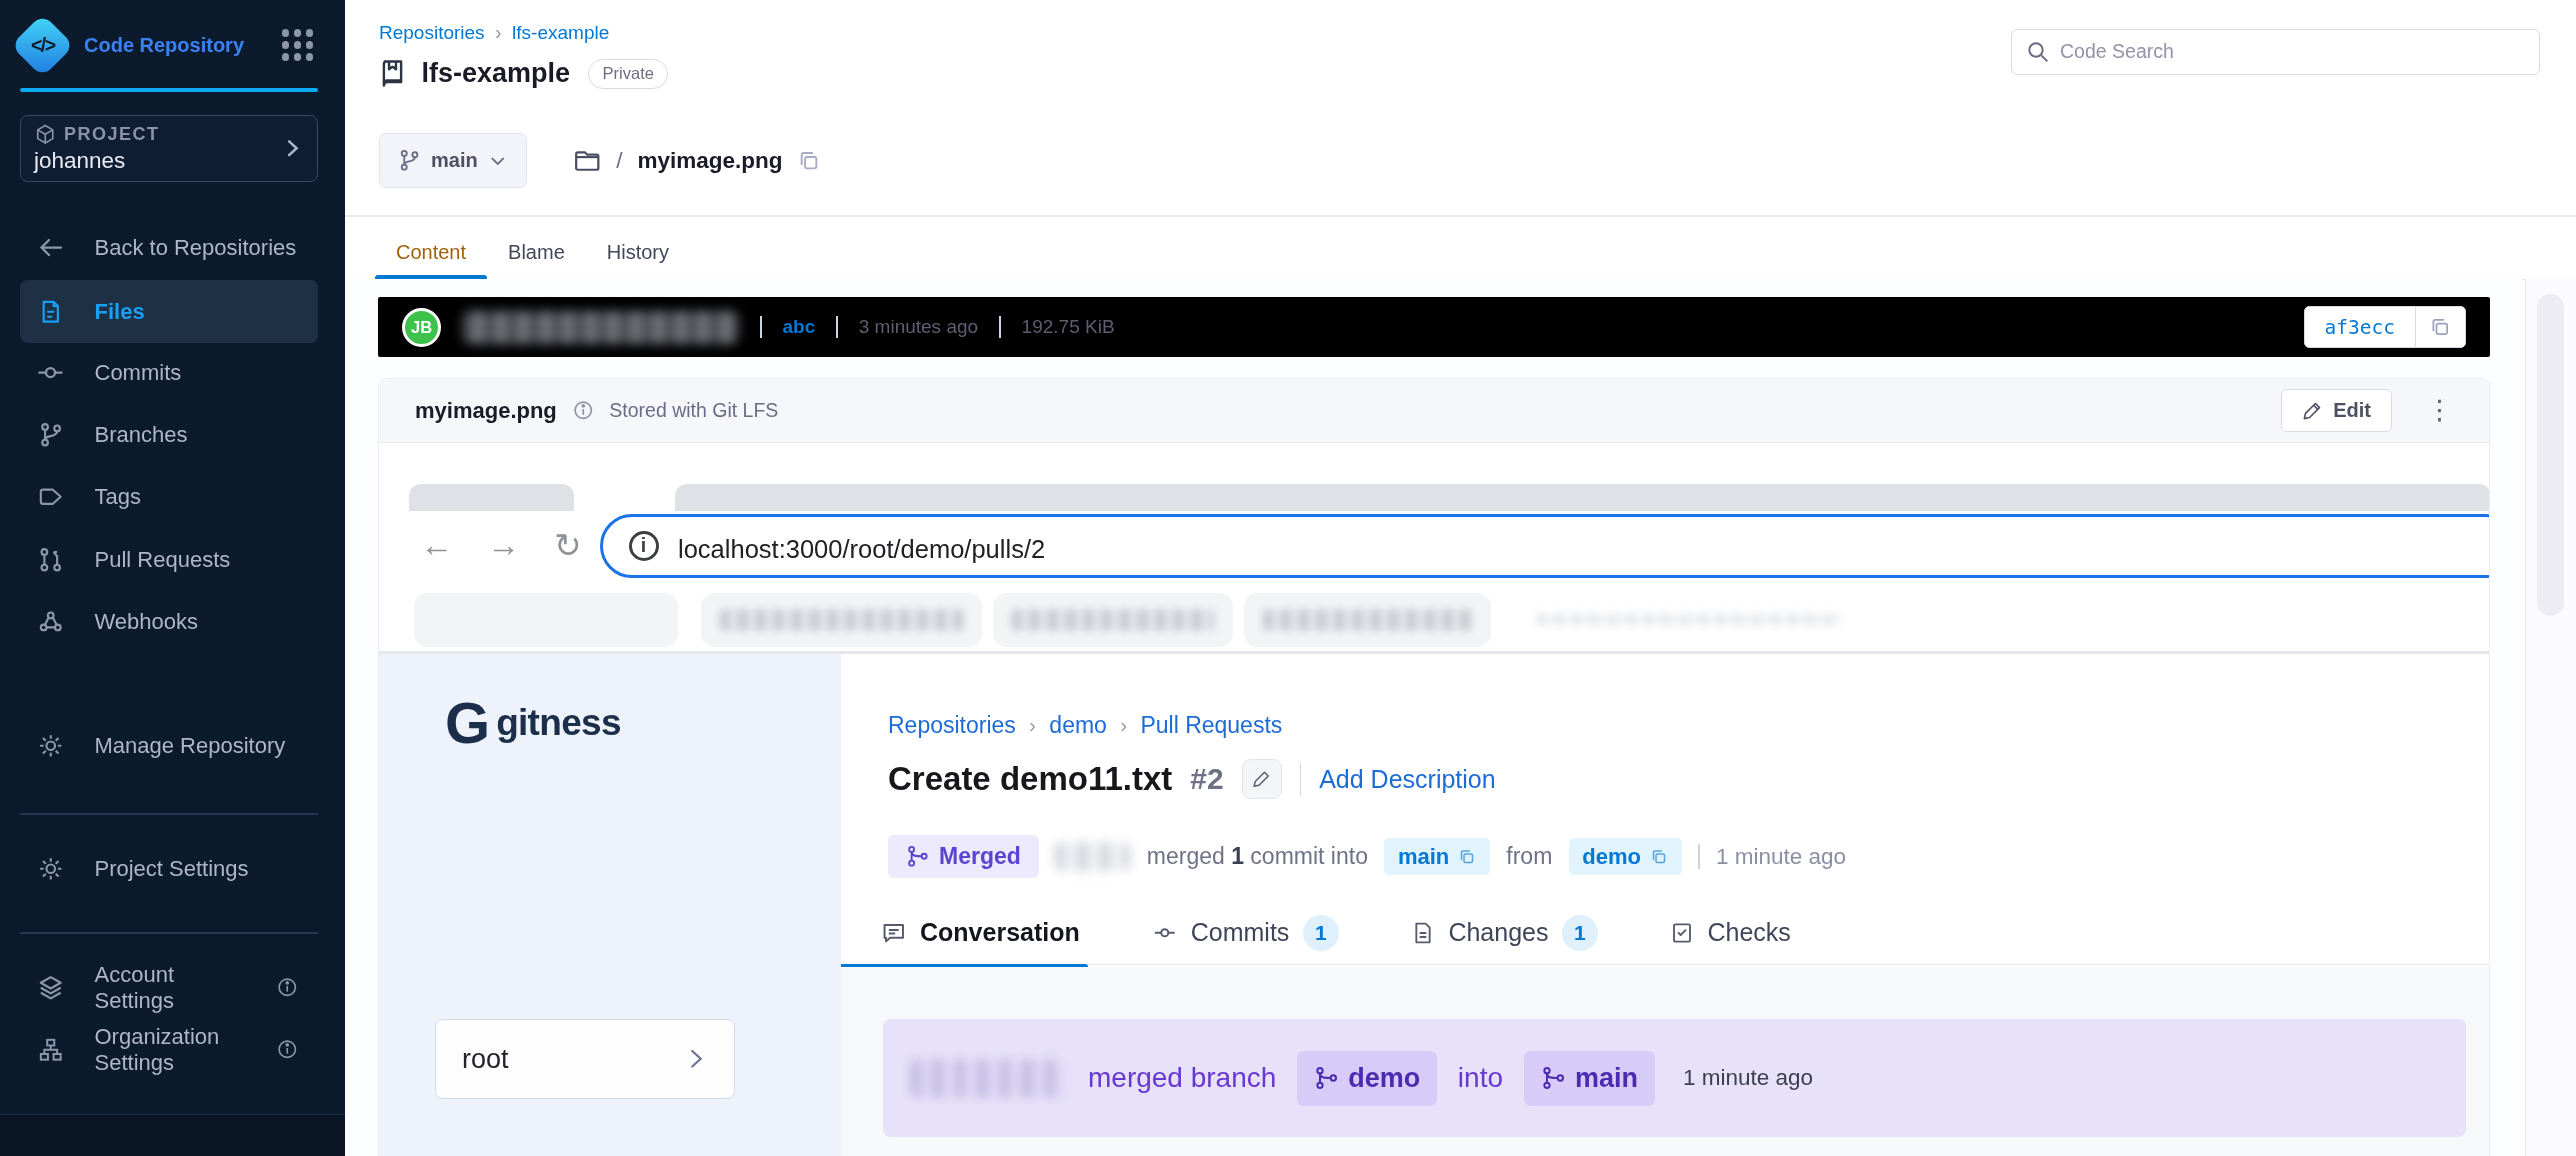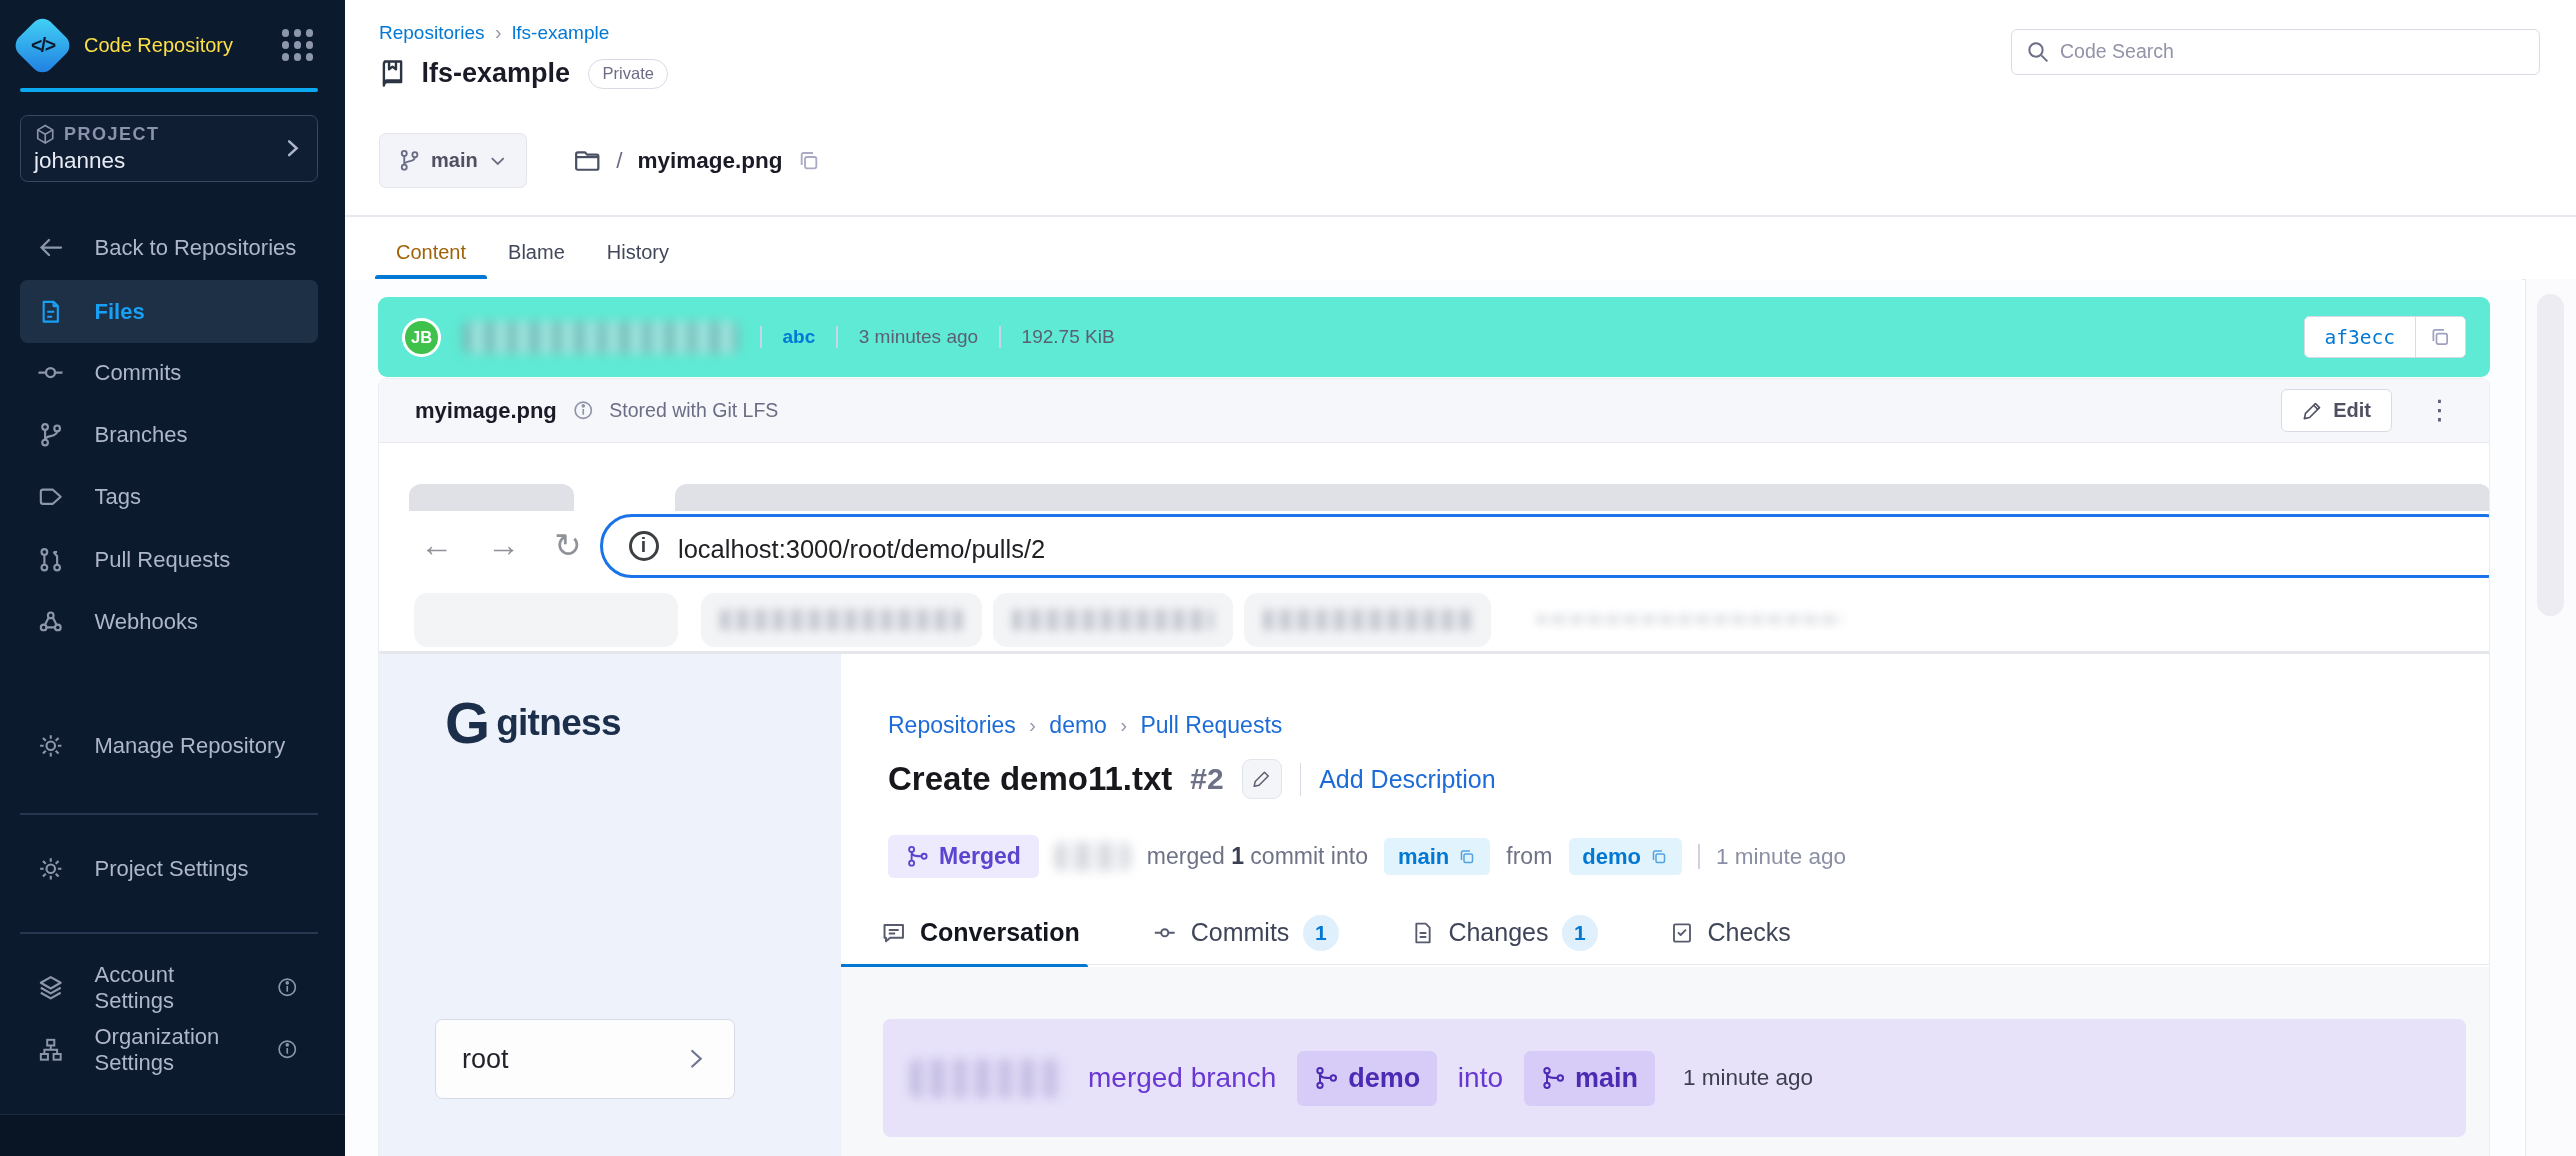--- a/index.html
+++ b/index.html
@@ -6,21 +6,21 @@
   html,body { width:2576px; height:1156px; overflow:hidden; background:#fff;
     font-family:"Liberation Sans","DejaVu Sans",sans-serif; }
   .screen { position:relative; width:2576px; height:1156px; }
 
   
   .sidebar { position:absolute; left:0; top:0; width:345px; height:1156px; background:#0b1a2d; }
   .sb-header { position:absolute; left:19.5px; top:10.5px; width:298px; height:69px; display:flex; align-items:center; }
   .logo-diamond { width:45px; height:45px; border-radius:12px; transform:rotate(45deg);
     background:linear-gradient(135deg,#45d7f7,#1e7ae0); display:flex; align-items:center; justify-content:center; flex:0 0 auto; }
   .logo-diamond span { transform:rotate(-45deg); color:#0b1a2d; font-weight:800; font-size:19.5px; letter-spacing:-1.5px; }
-  .sb-title { color:#fde047; font-size:20px; font-weight:400; margin-left:19.5px; flex:1; }
+  .sb-title { color:#3b82f6; font-size:20px; font-weight:700; margin-left:19.5px; flex:1; }
   .grid-icon { display:grid; grid-template-columns:repeat(3,7.5px); grid-gap:4.5px; margin-right:4.5px; }
   .grid-icon i { width:7.5px; height:7.5px; border-radius:50%; background:#8d96ad; }
   .blue-rule { position:absolute; left:19.5px; top:88px; width:298px; height:3.7px; background:#0ba9f0; border-radius:2.2px; }
 
   .project-box { position:absolute; left:19.5px; top:115px; width:298px; height:67px; background:#101e34;
     border:1.5px solid #3a4763; border-radius:7.5px; padding:9px 13.5px; display:flex; align-items:center; }
   .project-texts { flex:1; }
   .project-label-row { display:flex; align-items:center; gap:7.5px; color:#8a93ab; }
   .project-label { font-size:18px; font-weight:700; letter-spacing:1.5px; }
   .project-name { color:#e8ebf3; font-size:22.5px; margin-top:3px; }
@@ -68,21 +68,21 @@
 
   .tabs { position:absolute; left:0; top:225px; width:100%; height:55px; border-bottom:1.5px solid #e7e8f0; display:flex; padding-left:30px; }
   .tab { position:relative; padding:0 21px; display:flex; align-items:center; font-size:20px; color:#424759; cursor:pointer; }
   .tab.active { color:#a16207; font-weight:400; }
   .tab.active::after { content:""; position:absolute; left:0; right:0; bottom:-1.5px; height:5.2px; border-radius:3px; background:#0278d5; }
 
   .content { position:absolute; left:0; top:279px; width:2177px; height:877px; background:#fcfdff; }
   .v-scroll { position:absolute; right:0; top:279px; width:51px; height:877px; background:#fbfbfd; border-left:1.5px solid #e6e7ef; }
   .v-thumb { position:absolute; left:10.5px; top:15px; width:27px; height:322px; background:#ececf2; border-radius:13.5px; }
 
-  .commit-bar { position:absolute; left:33px; top:18px; width:2112px; height:80px; background:#5eead4; border-radius:9px;
+  .commit-bar { position:absolute; left:33px; top:18px; width:2112px; height:60px; background:#000000; border-radius:2px;
     display:flex; align-items:center; padding:0 24px; gap:21px; }
   .avatar { width:39px; height:39px; border-radius:50%; background:#3fc24c; border:3px solid #fff;
     color:#fff; font-size:16.5px; font-weight:700; display:flex; align-items:center; justify-content:center; }
   .redact { background:repeating-linear-gradient(90deg,#8a90a0 0 10.5px,#e4e7ee 10.5px 22.5px); filter:blur(5.2px);
     border-radius:7.5px; opacity:.45; }
   .redact.author { width:277px; height:33px; opacity:.5; }
   .bar-sep { width:1.5px; height:22.5px; background:#c7d6e2; }
   .commit-msg { color:#0278d5; font-size:19px; font-weight:700; cursor:pointer; }
   .bar-text { color:#5c5f73; font-size:19px; }
   .hash-chip { margin-left:auto; height:42px; background:#fff; border:1.5px solid #d9dae5; border-radius:5.2px;

